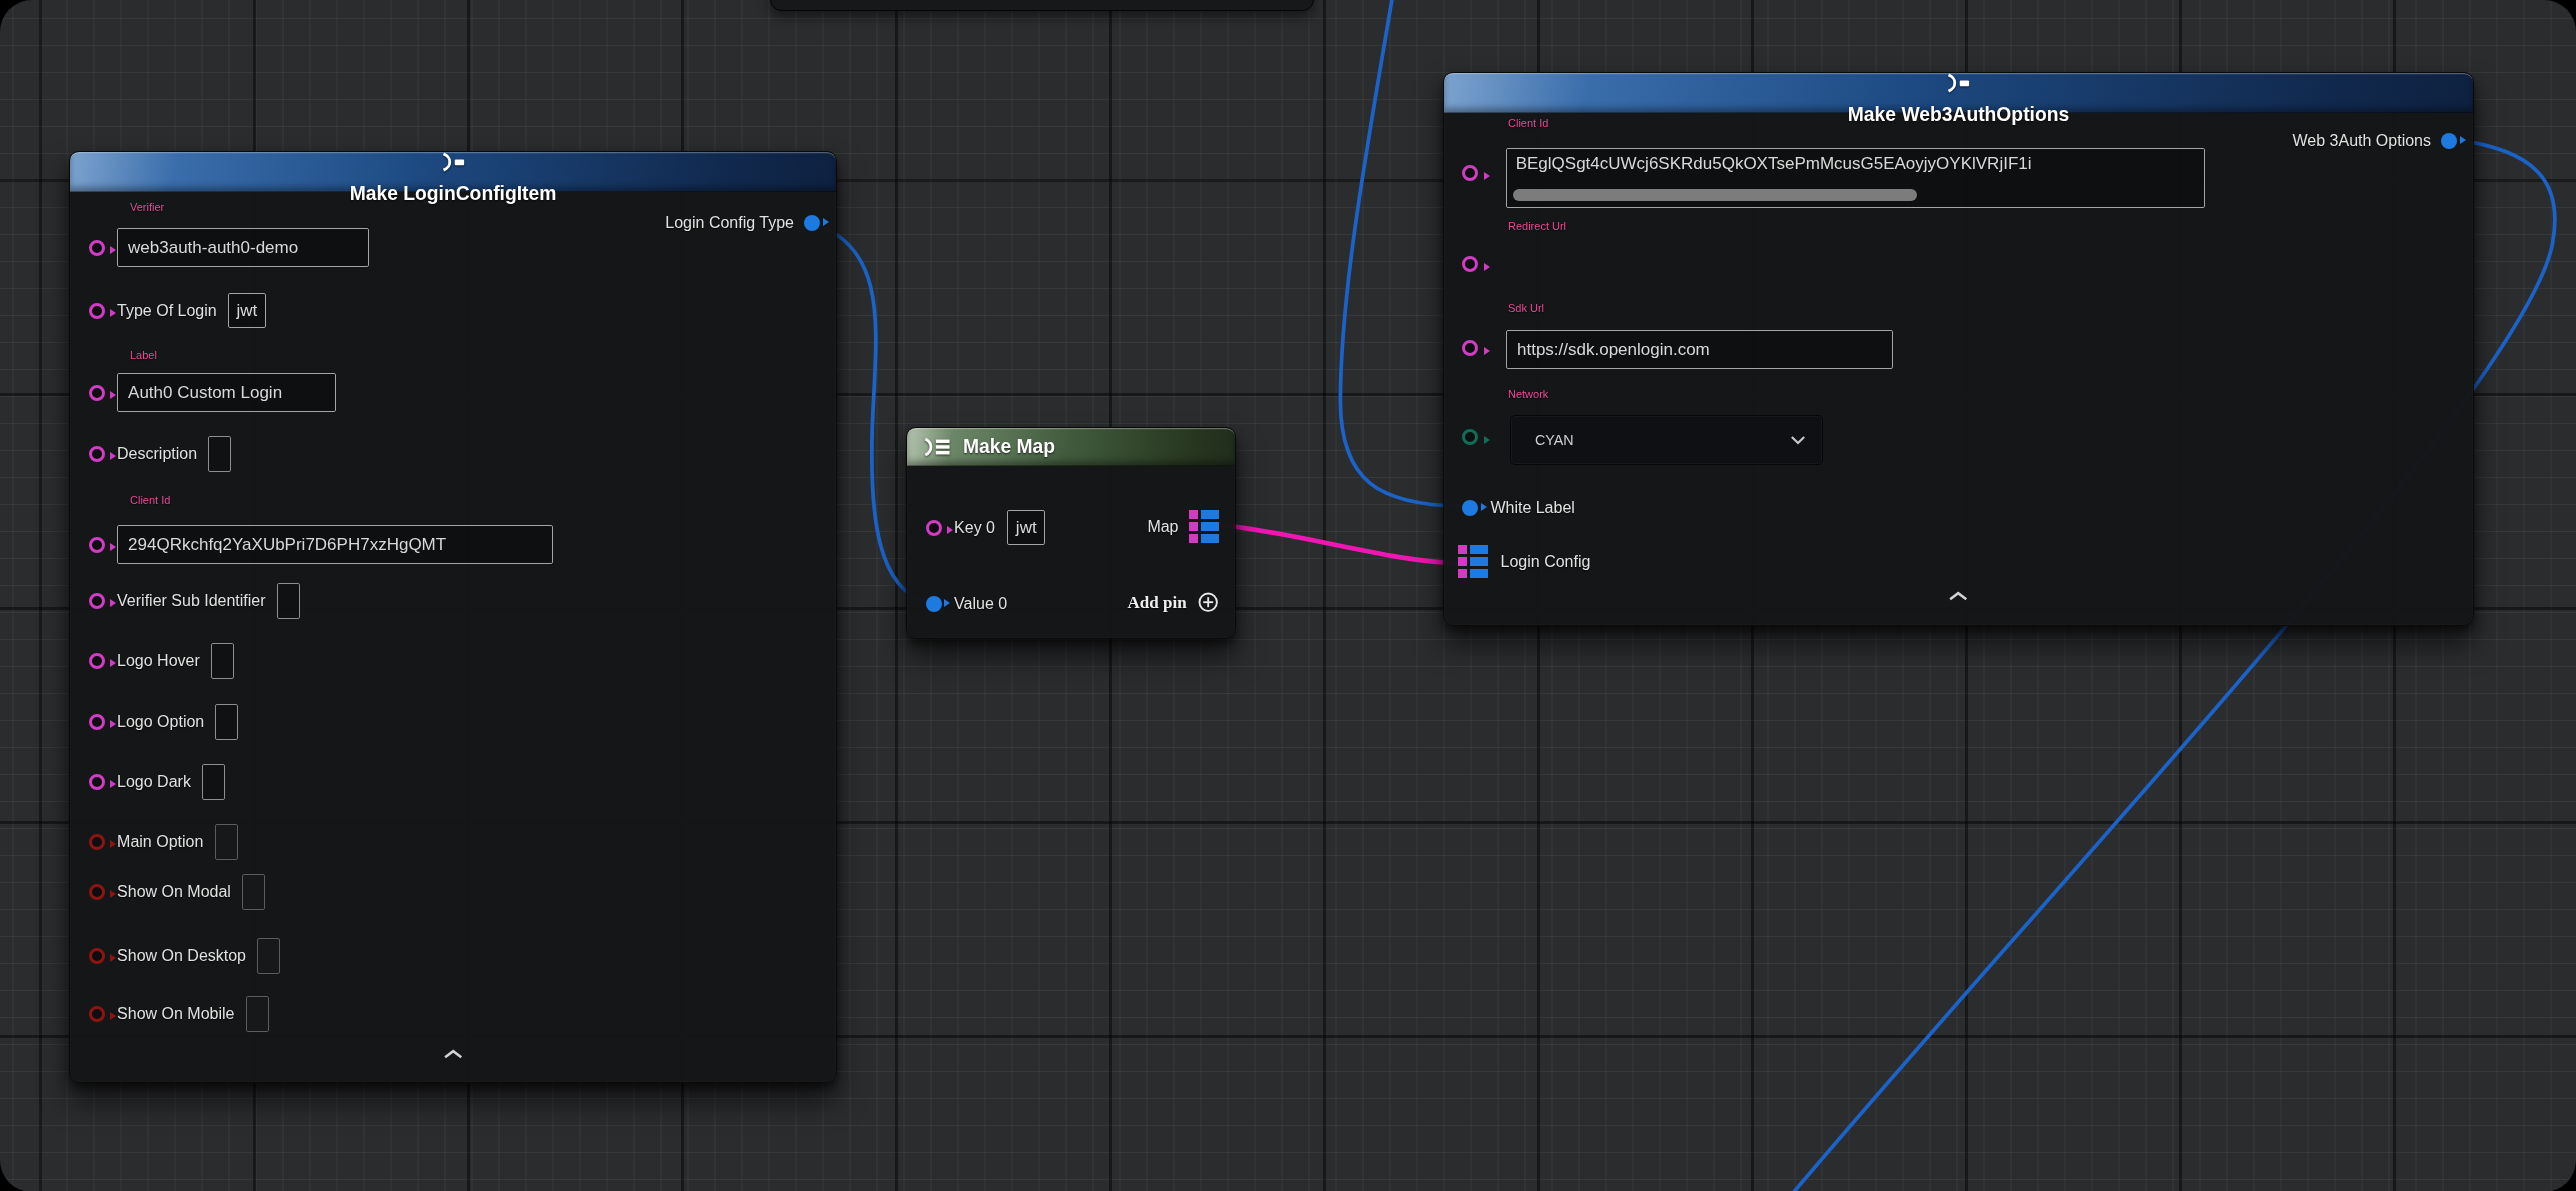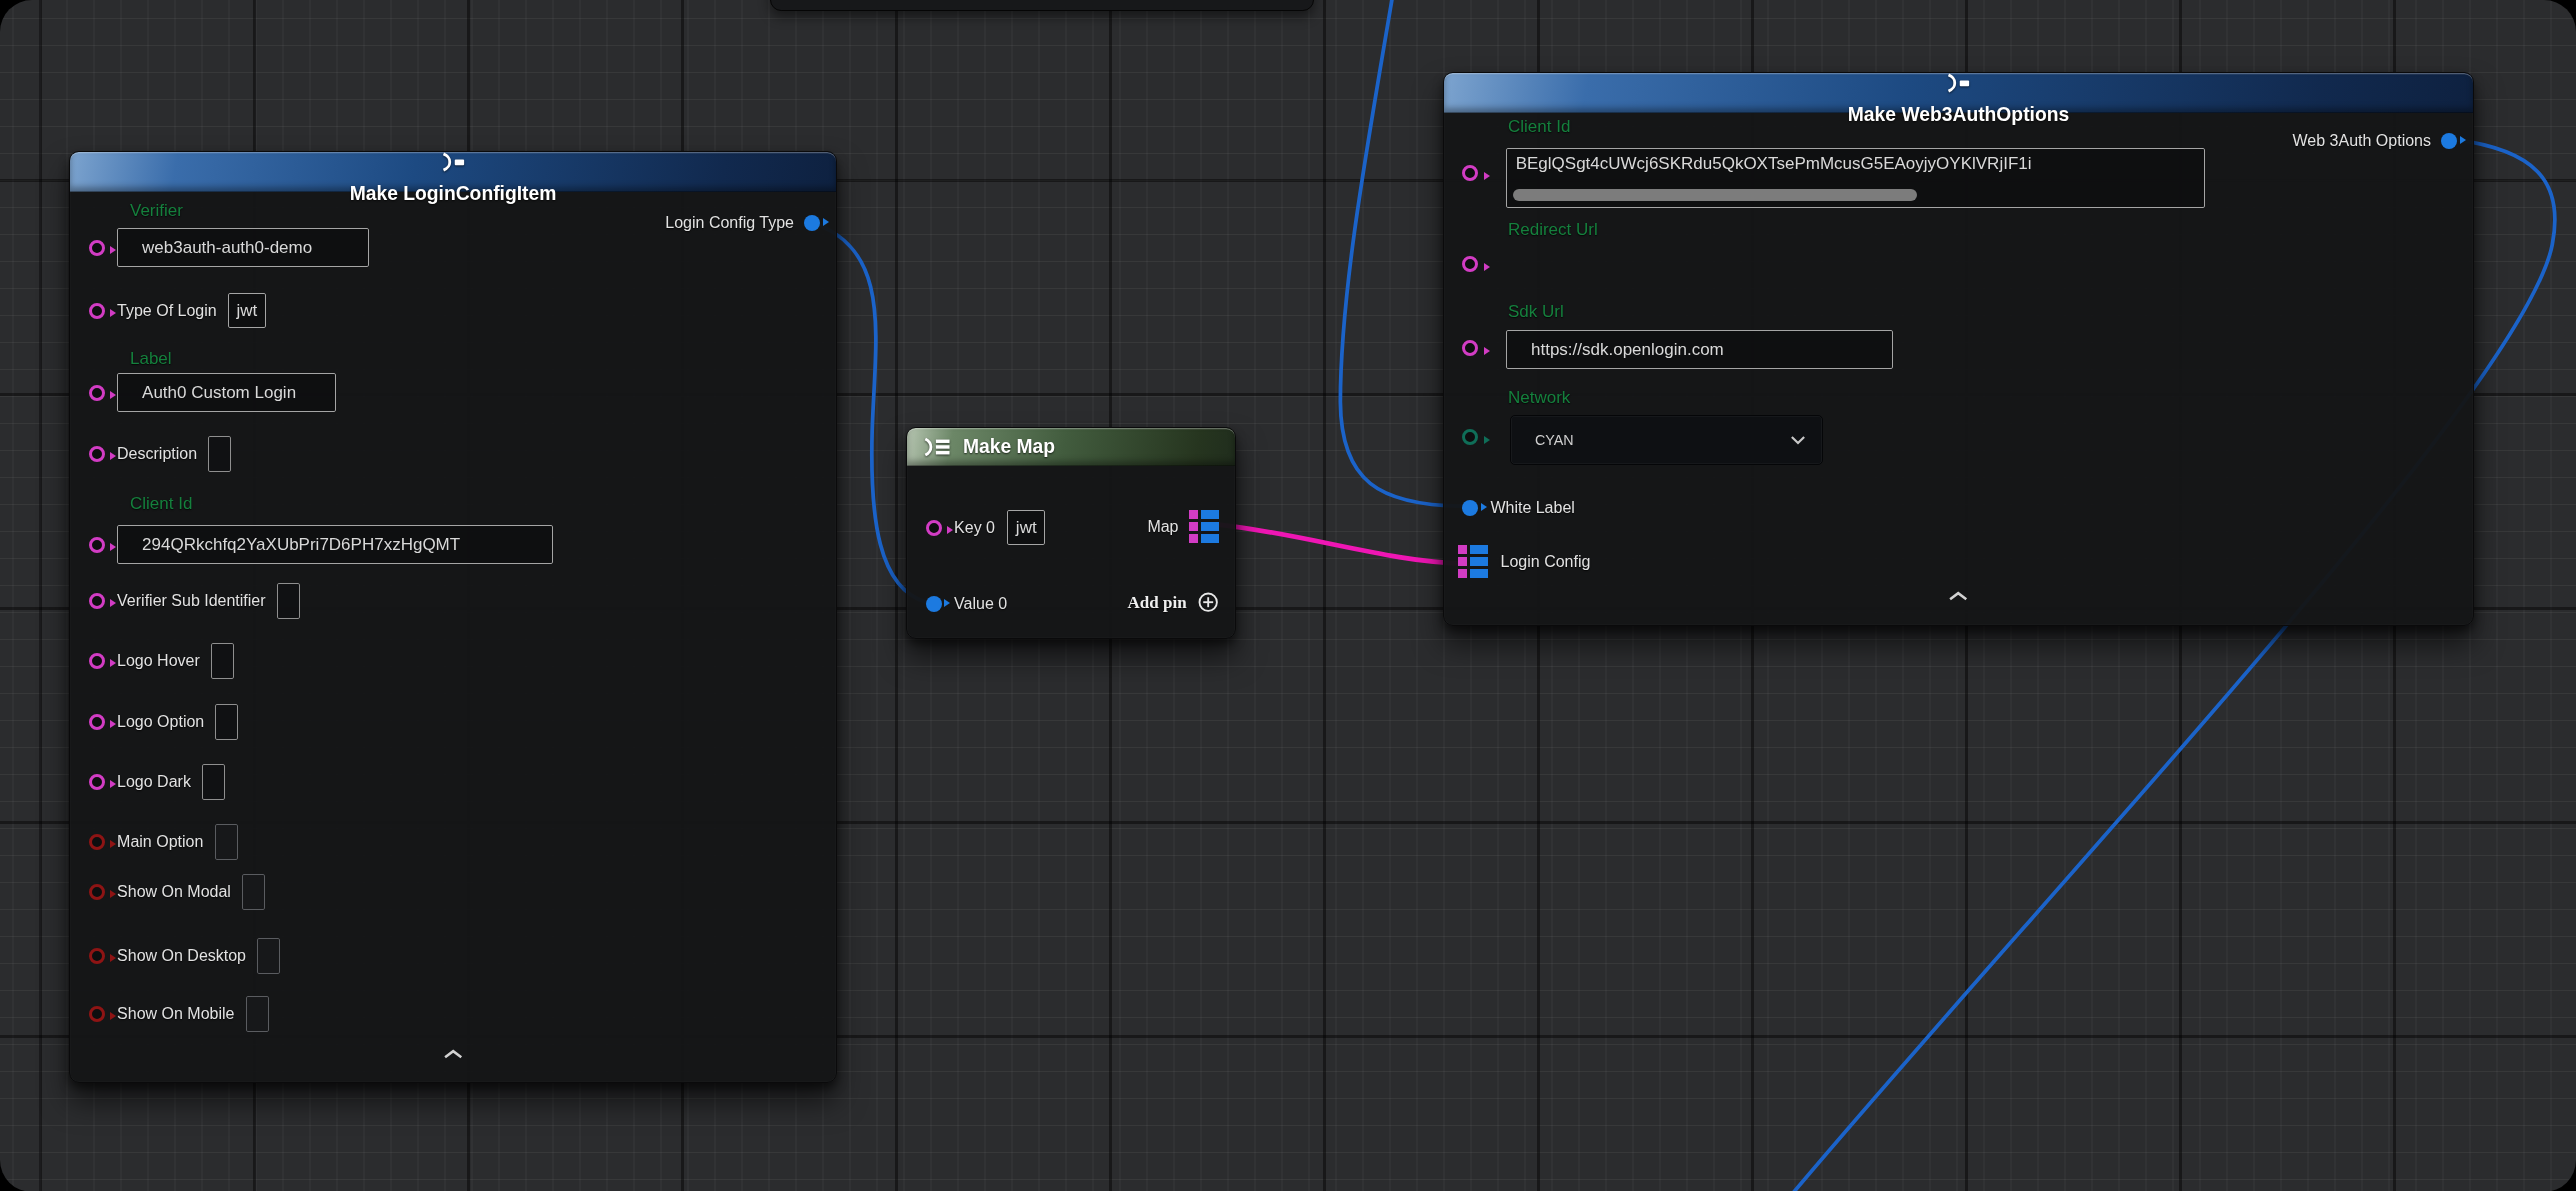--- a/index.html
+++ b/index.html
@@ -37,23 +37,23 @@
   .c-bool{color:var(--pin-bool,#8e1414);}
   .c-enum{color:var(--pin-enum,#0f6e58);}
   .c-obj{color:var(--pin-object,#1c7ae0);}
   .mappin{display:grid;grid-template-columns:9.4px 18px;grid-auto-rows:8.7px;gap:3.1px;flex:0 0 auto;margin-right:8.7px;}
   .mappin .k{background:var(--pin-struct,#d23cc4);}
   .mappin .v{background:var(--pin-object,#1c7ae0);}
   
   .inrow{position:absolute;display:flex;align-items:center;height:39px;gap:3.7px;}
   .outrow{position:absolute;display:flex;align-items:center;height:39px;gap:10px;}
   .plabel{color:#e2e2e2;font-size:16px;white-space:nowrap;text-shadow:0 0.6px 1.2px rgba(0,0,0,.8);}
-  .flabel{position:absolute;color:#15803d;font-size:17px;white-space:nowrap;text-shadow:0 0.6px 1.2px rgba(0,0,0,.8);}
+  .flabel{position:absolute;color:#ec4899;font-size:11px;white-space:nowrap;text-shadow:0 0.6px 1.2px rgba(0,0,0,.8);}
   .field{box-sizing:border-box;height:39px;border:1.2px solid #a5a5a5;border-radius:1.9px;background:rgba(8,8,10,.5);
-    color:#d9d9d9;font-size:17px;display:flex;align-items:center;padding:0 24px;white-space:nowrap;overflow:hidden;}
+    color:#d9d9d9;font-size:17px;display:flex;align-items:center;padding:0 10px;white-space:nowrap;overflow:hidden;}
   .sfield{box-sizing:border-box;height:35px;border:1.2px solid #a5a5a5;border-radius:1.9px;background:rgba(8,8,10,.5);
     color:#d9d9d9;font-size:17px;display:flex;align-items:center;justify-content:center;padding:0 7.5px;min-width:36px;}
   .mfield{box-sizing:border-box;width:23px;height:36px;border:1.2px solid #8f8f8f;border-radius:1.9px;background:rgba(10,10,12,.35);}
   .mfield.dim{border-color:#5a5c60;background:#17181a;}
   .bigfield{position:absolute;box-sizing:border-box;border:1.2px solid #a5a5a5;border-radius:1.9px;background:rgba(8,8,10,.5);
     color:#d9d9d9;font-size:17px;padding:5px 8.7px;overflow:hidden;}
   .bigfield .txt{white-space:nowrap;overflow:hidden;}
   .bigfield .scroll{position:absolute;left:6.2px;bottom:5.6px;height:12px;width:58%;background:#7c7c7c;border-radius:6.2px;}
   .dropdown{position:absolute;box-sizing:border-box;background:#0e1013;border:1.2px solid #050608;border-radius:5px;
     box-shadow:inset 0 0 0 0.6px rgba(255,255,255,.07);display:flex;align-items:center;justify-content:space-between;

